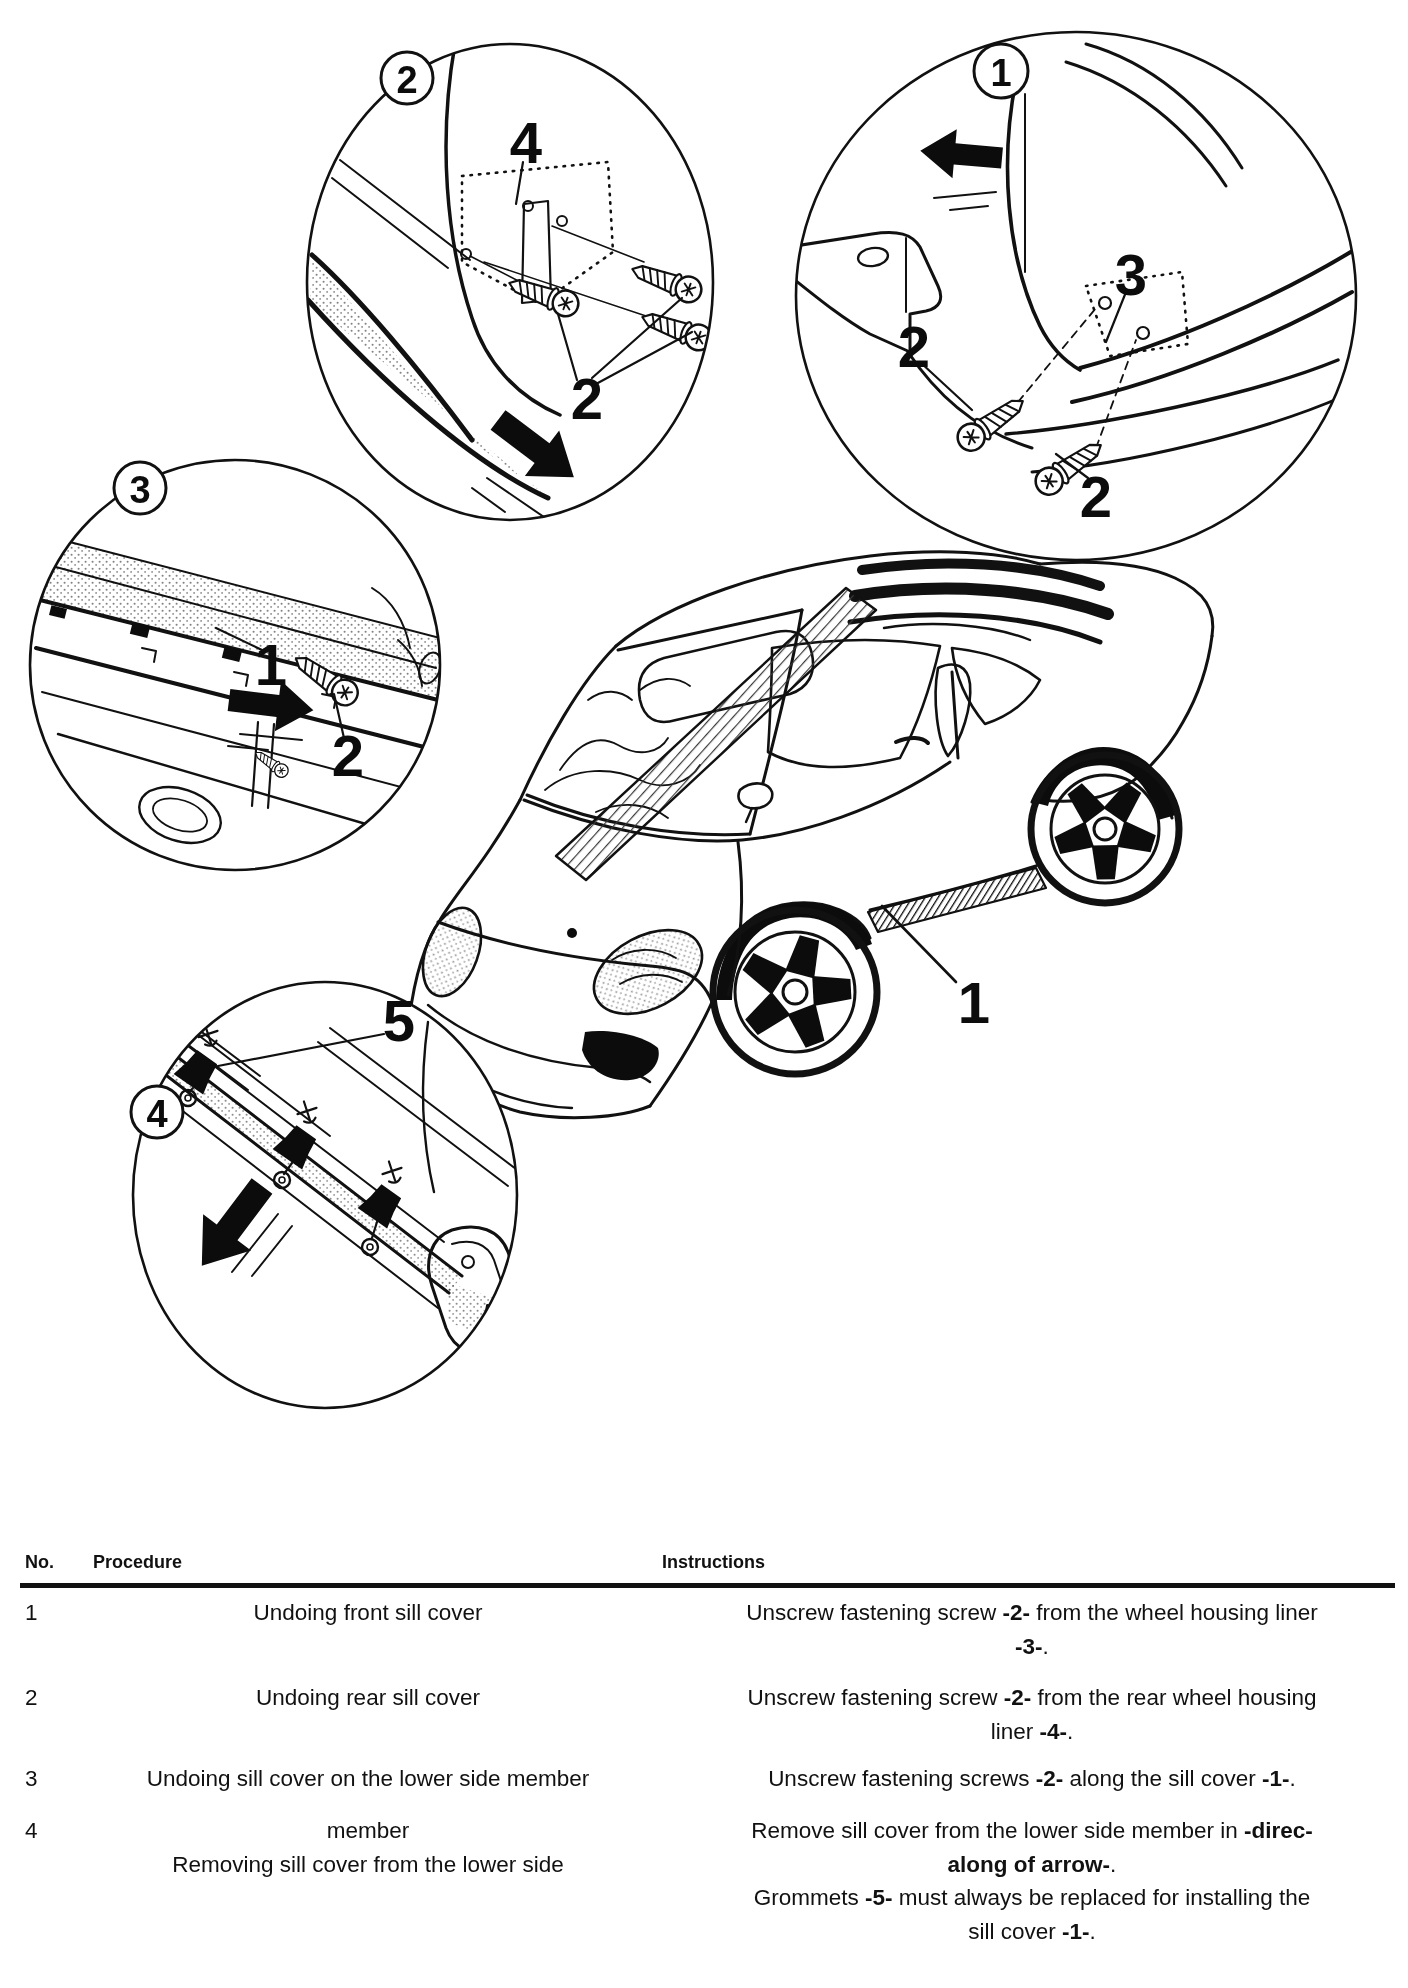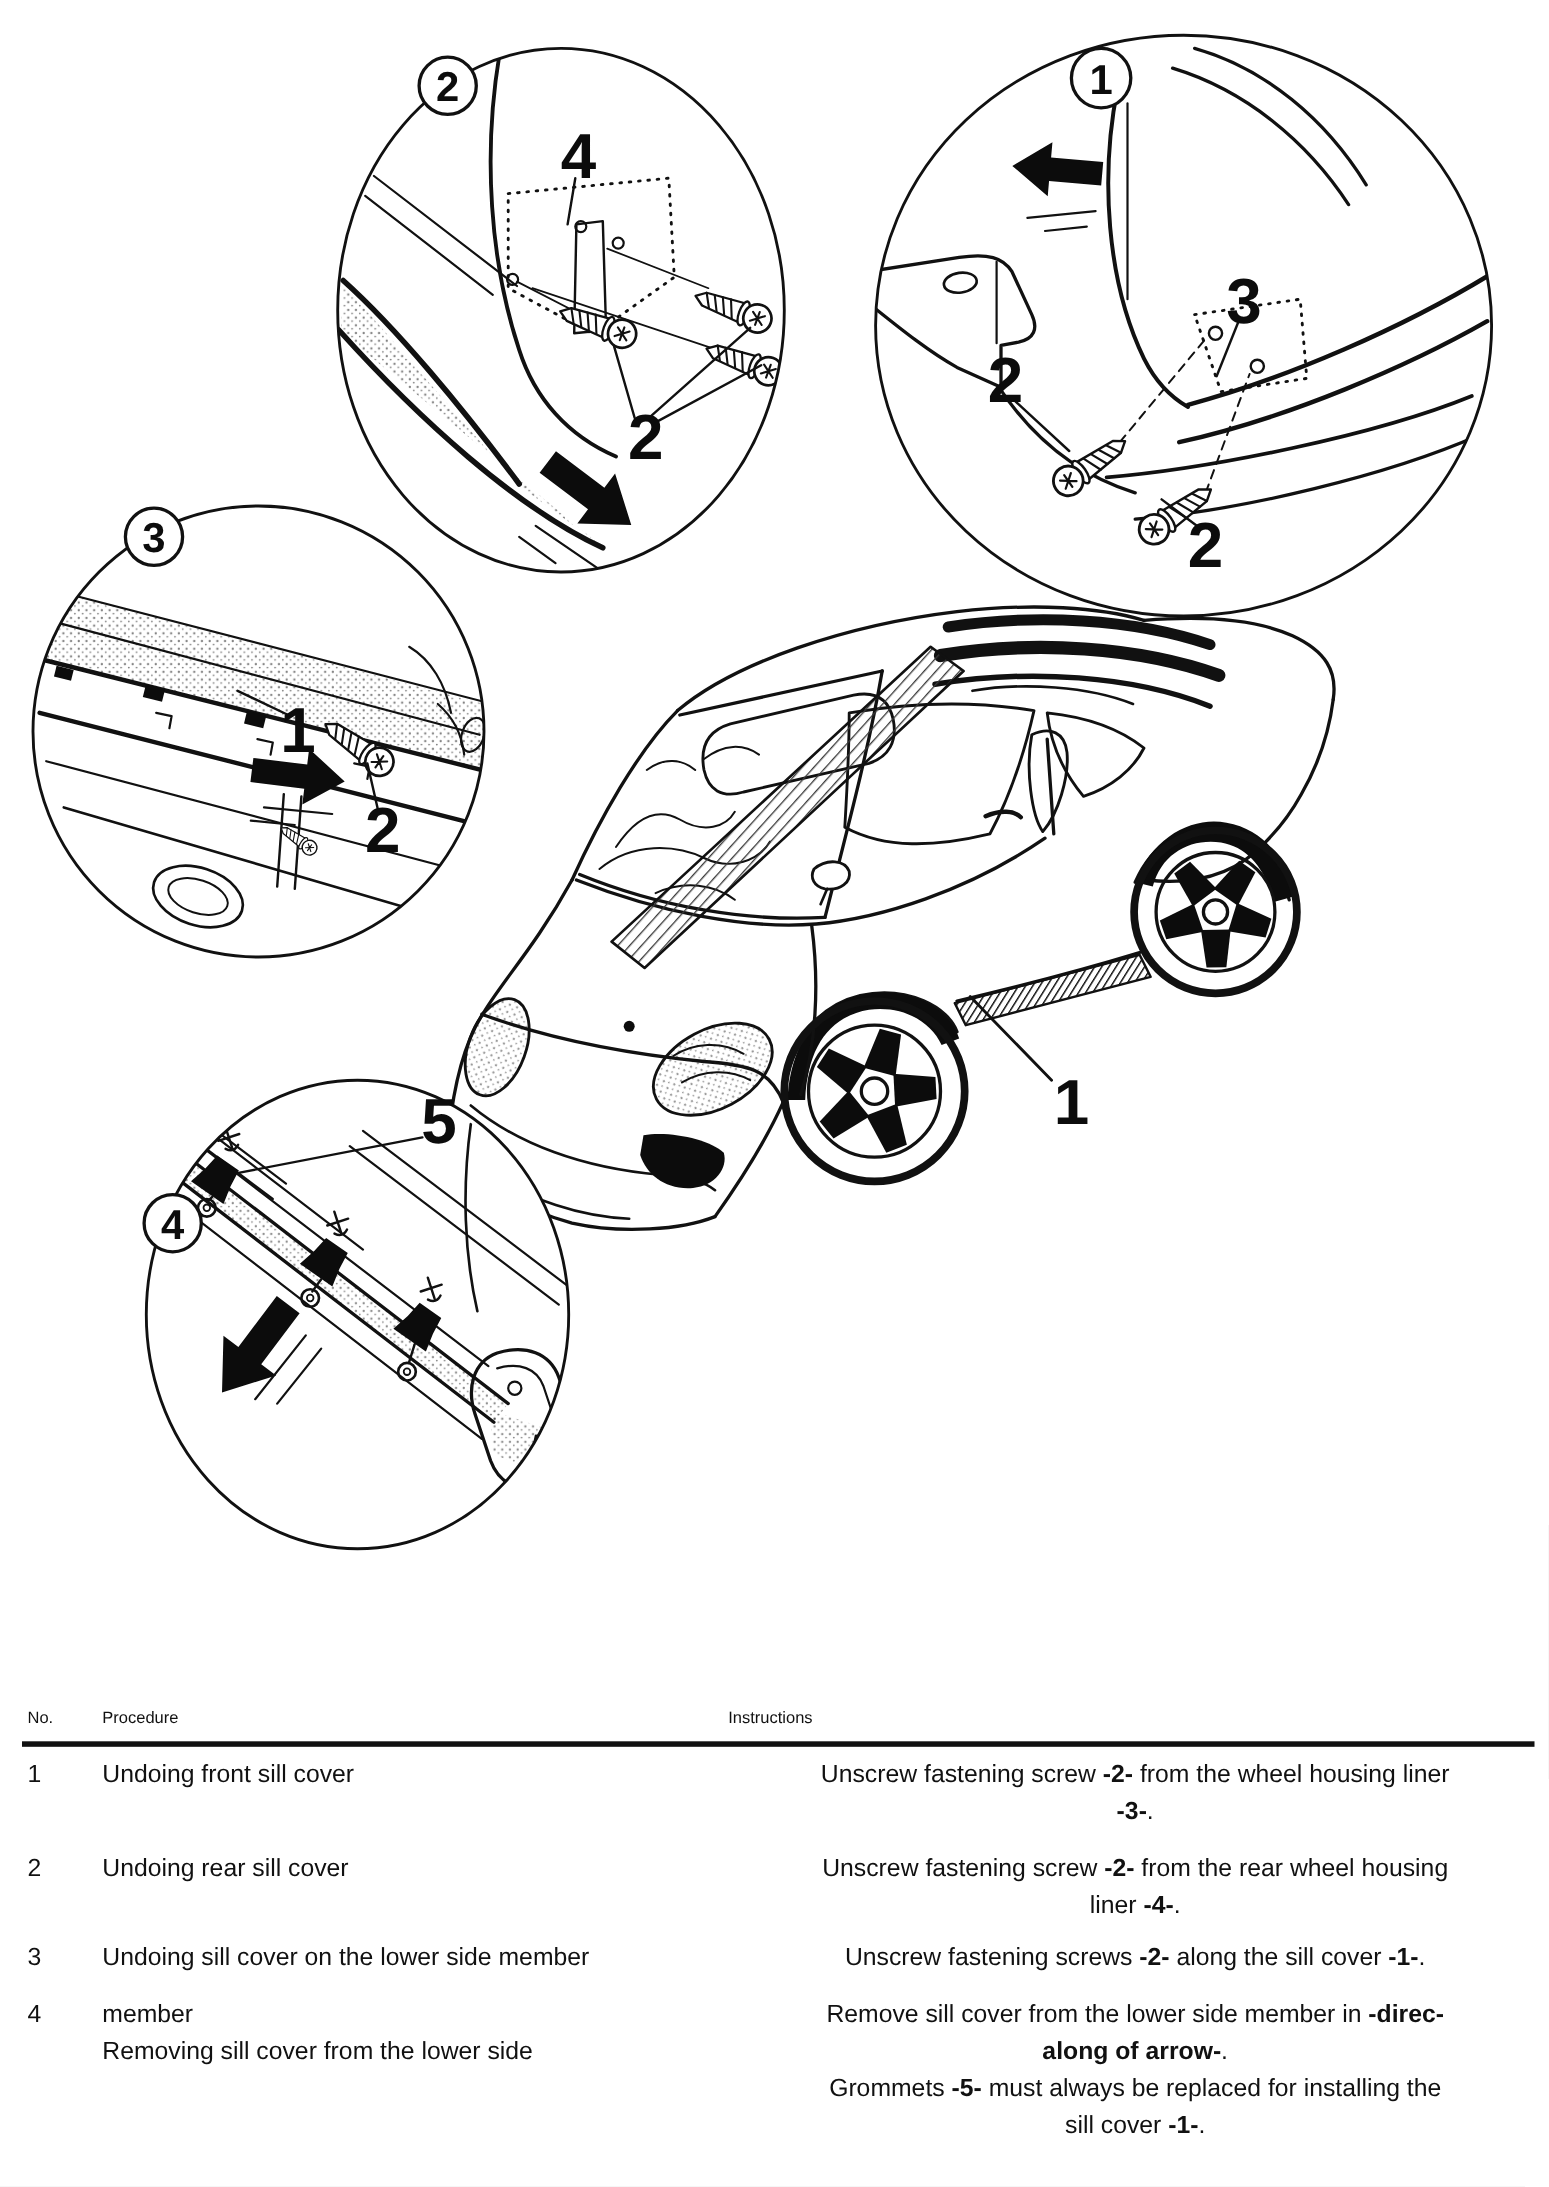--- a/index.html
+++ b/index.html
@@ -1,24 +1,24 @@
 <!DOCTYPE html>
 <html><head>
 <meta charset="utf-8">
 <style>
   html,body{margin:0;padding:0;background:#e8e8e8;}
   .page{position:relative;width:1408px;height:1988px;background:#ffffff;
         font-family:"Liberation Sans",sans-serif;color:#111;overflow:hidden;}
   .page svg{position:absolute;top:0;left:0;}
-  .hdr{position:absolute;font-weight:normal;font-size:15px;line-height:28px;white-space:nowrap;}
+  .hdr{position:absolute;font-weight:bold;font-size:18px;line-height:28px;white-space:nowrap;}
   .rule{position:absolute;background:#111;}
   .trow{position:absolute;left:0;width:1408px;}
   .cell{position:absolute;top:0;}
   .no-cell{left:25px;width:60px;}
-  .proc-cell{left:93px;width:550px;}
+  .proc-cell{left:93px;width:550px;text-align:center;}
   .instr-cell{left:662px;width:740px;text-align:center;}
   .line{font-size:22.5px;line-height:33.5px;white-space:nowrap;}
   .line b{font-weight:bold;}
   text{font-family:"Liberation Sans",sans-serif;}
   .plabel{font-size:58px;font-weight:bold;fill:#0c0c0c;}
   .badge-txt{font-size:38px;font-weight:bold;fill:#0c0c0c;}
 </style>
 </head>
 <body>
 

